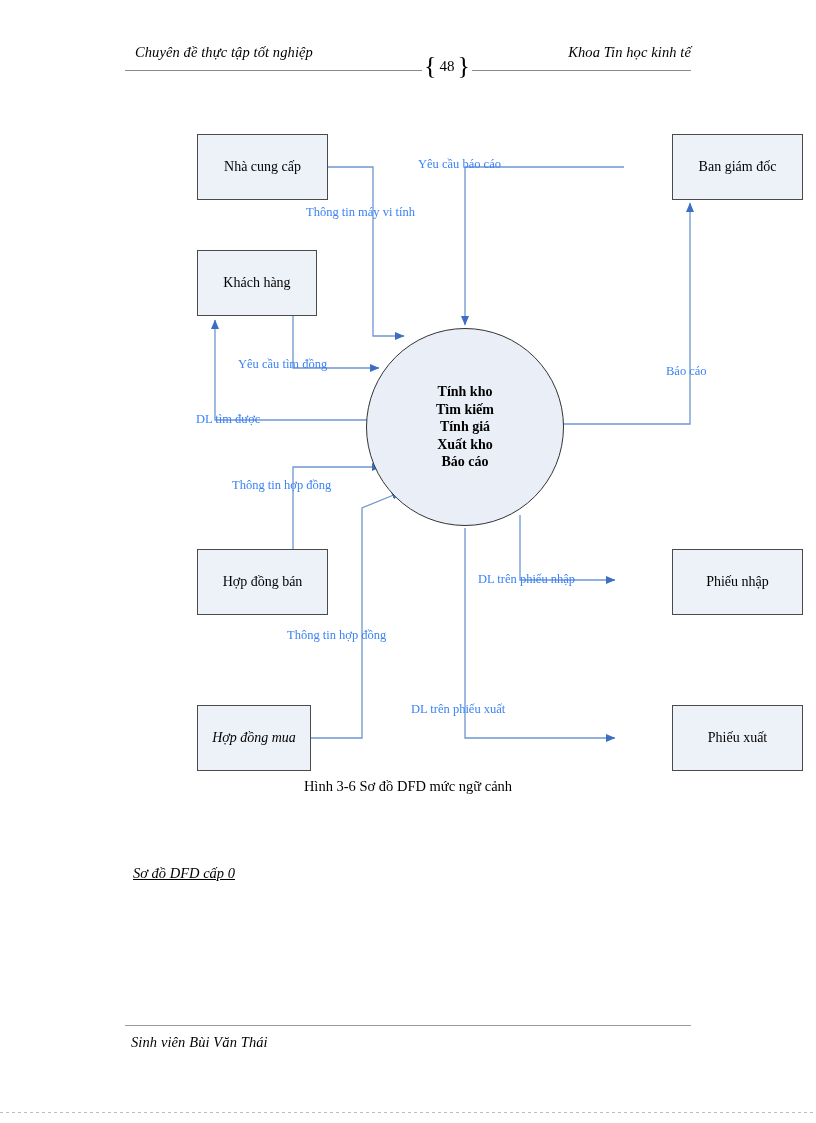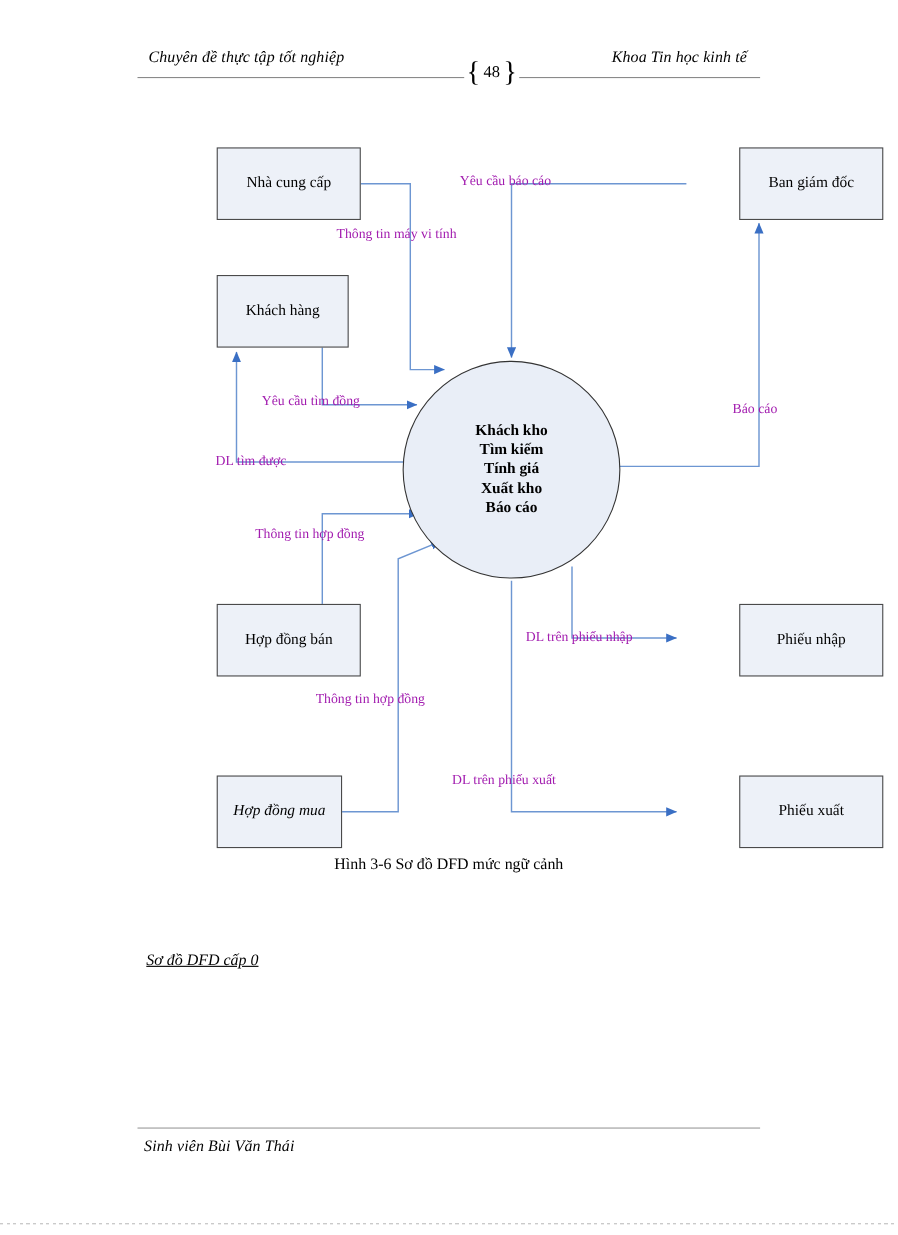--- a/index.html
+++ b/index.html
@@ -35,21 +35,21 @@
   .hdr-left, .hdr-right {
     position: absolute;
     top: 0;
     font-style: italic;
     font-size: 14.5px;
     font-family: "Liberation Serif", "DejaVu Serif", serif;
     white-space: nowrap;
     letter-spacing: 0.1px;
   }
   .hdr-left { left: 10px; }
-  .hdr-right { right: 12px; text-align: center; }
+  .hdr-right { right: 0px; text-align: center; }
 
   .hdr-rule-left {
     position: absolute;
     left: 0px;
     top: 26px;
     width: 297px;
     height: 1px;
     background: #8a8a8a;
   }
   .hdr-rule-right {
@@ -131,21 +131,21 @@
     font-family: "Liberation Serif", "DejaVu Serif", serif;
     color: #000;
     white-space: nowrap;
   }
 
   
   .flabel {
     position: absolute;
     font-size: 12.5px;
     font-family: "Liberation Serif", "DejaVu Serif", serif;
-    color: #a21caf;
+    color: #3b82f6;
     white-space: nowrap;
     background: transparent;
   }
 
   
   .caption {
     position: absolute;
     left: 0;
     top: 778px;
     width: 816px;
@@ -259,21 +259,21 @@
 
   <div class="ebox" style="left:624px; top:549px; width:131px; height:66px;">
     <span>Phiếu nhập</span>
   </div>
 
   <div class="ebox" style="left:624px; top:705px; width:131px; height:66px;">
     <span>Phiếu xuất</span>
   </div>
 
   <div class="proc-circle">
-    <div class="proc-line">Khách kho</div>
+    <div class="proc-line">Tính kho</div>
     <div class="proc-line">Tìm kiếm</div>
     <div class="proc-line">Tính giá</div>
     <div class="proc-line">Xuất kho</div>
     <div class="proc-line">Báo cáo</div>
   </div>
 
   <div class="flabel" style="left:418px; top:157px;">Yêu cầu báo cáo</div>
 
   <div class="flabel" style="left:306px; top:205px;">Thông tin máy vi tính</div>
 

